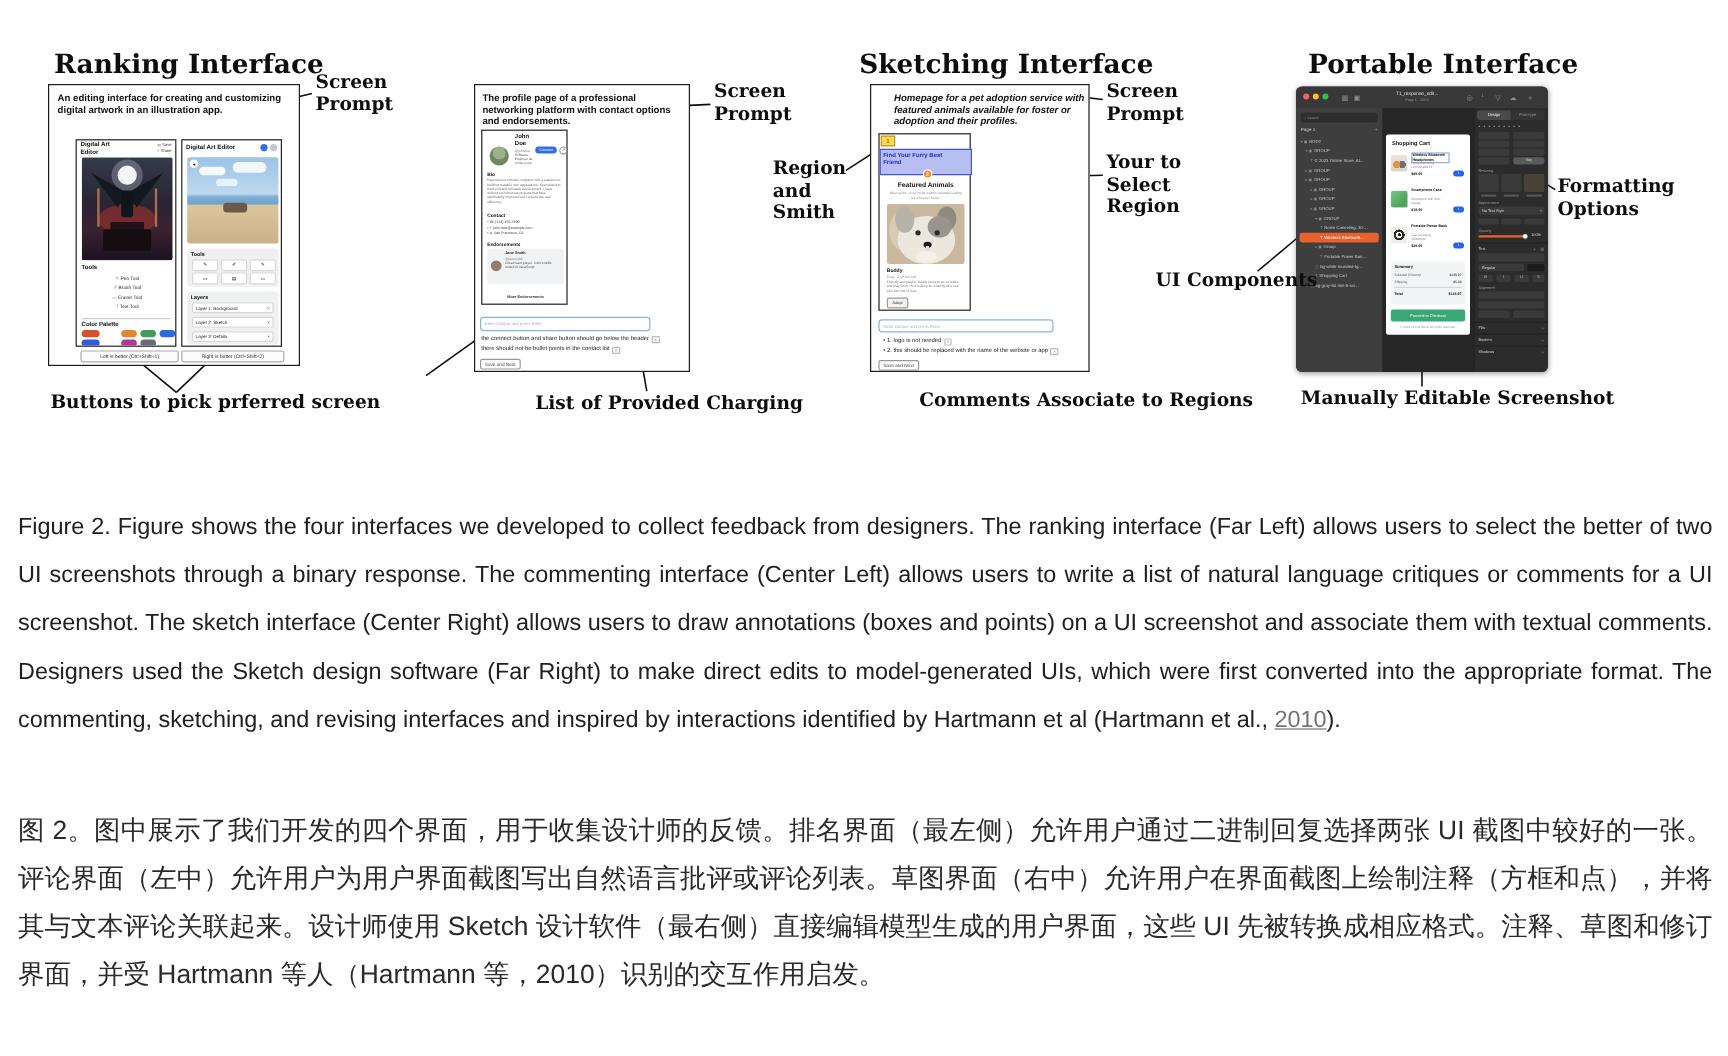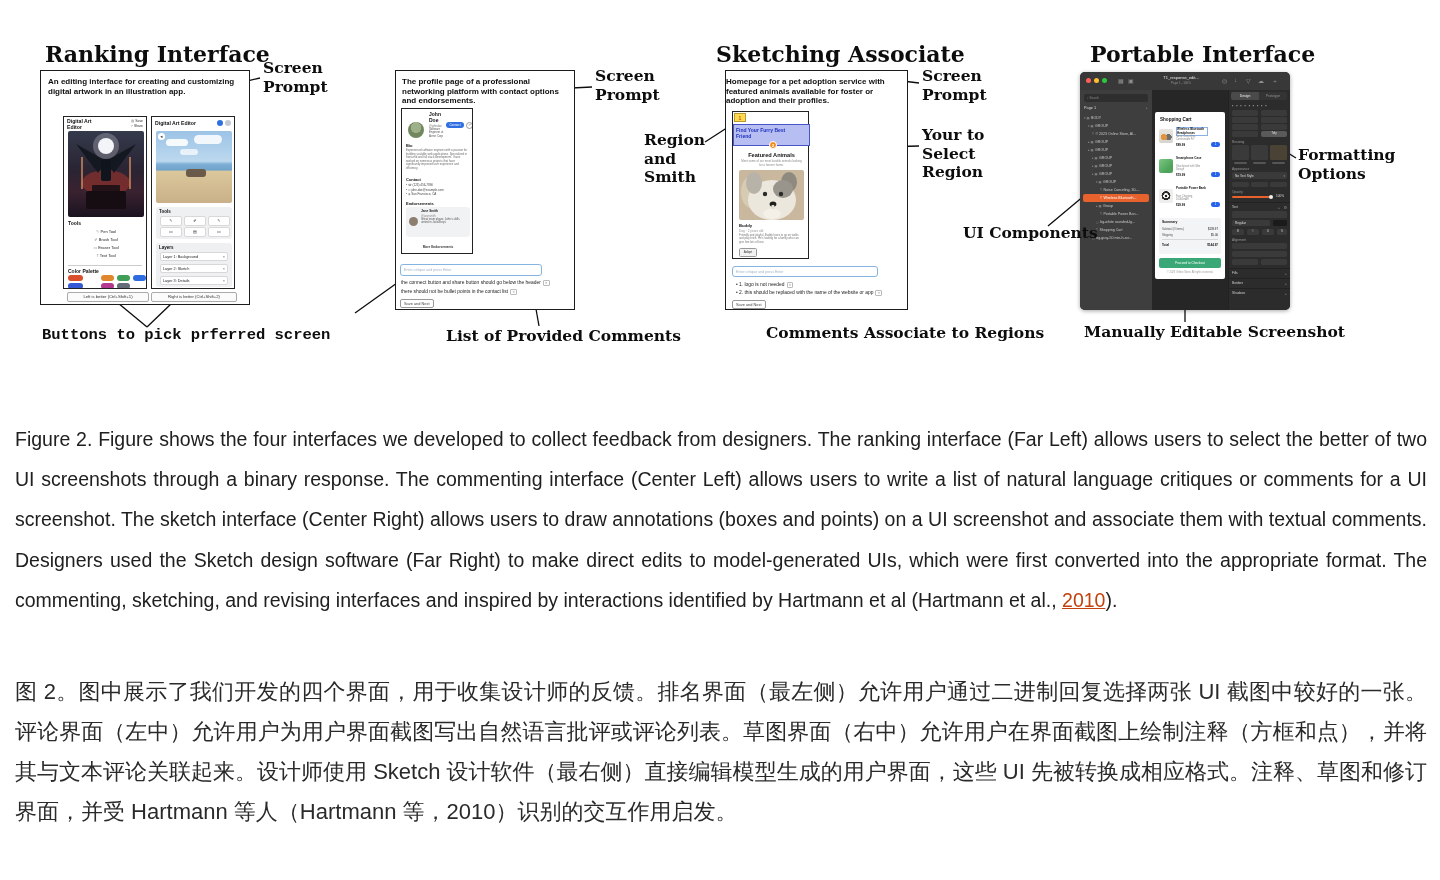--- a/index.html
+++ b/index.html
@@ -42,21 +42,21 @@
   .srow .spre{color:#8f8f8f;margin-right:1.5px;font-size:3.2px;}
   .srow.sel{background:#e8622d;border-radius:2px;color:#fff;}
   .srow.sel .spre{color:#ffd9c4;}
   .ibox{position:absolute;background:#3a3a3a;border-radius:1.5px;}
   .ilabel{position:absolute;font-size:3.2px;color:#9a9a9a;white-space:nowrap;}
   .ivalue{font-size:3.2px;color:#dddddd;}
   .glyph{color:#8f8f8f;}
   
   .cap-en{position:absolute;left:15px;top:399px;width:1412px;font-size:19.5px;line-height:40.4px;
           color:#202020;text-align:justify;}
-  .cap-en a{color:#c2410c;text-decoration:underline;}
+  .cap-en a{color:#737373;text-decoration:underline;}
   .cap-zh{position:absolute;left:15px;top:650px;width:1412px;font-size:22px;line-height:40px;
           color:#2a2a2a;text-align:justify;font-family:"Liberation Sans",sans-serif;}
 </style>
 </head>
 <body>
 
 <div class="figure">
 
   <svg class="overlay">
     <g stroke="#0d0d0d" stroke-width="1.3">
@@ -205,23 +205,23 @@
     <input class="cmt-input" style="left: 4px; top: 193px; width: 142px; height: 12px;" placeholder="Enter critique and press Enter">
     <div class="cmt-line" style="left:5px;top:209px;">
       <span>the connect button and share button should go below the header</span><span class="xbtn">✕</span>
     </div>
     <div class="cmt-line" style="left:5px;top:218px;">
       <span>there should not be bullet points in the contact list</span><span class="xbtn">✕</span>
     </div>
     <div class="savebtn" style="left:4px;top:228px;">Save and Next</div>
   </div>
 
-  <div class="ptitle" style="left:716px;top:41px;">Sketching Associate</div>
+  <div class="ptitle" style="left:716px;top:41px;">Sketching Interface</div>
   <div class="pbox" style="left:725px;top:70px;width:183px;height:240px;">
-    <div class="prompt" style="left:0;top:6px;width:168px;">Homepage for a pet adoption service with featured animals available for foster or adoption and their profiles.</div>
+    <div class="prompt" style="left:19px;top:6px;width:168px;font-style:italic;">Homepage for a pet adoption service with featured animals available for foster or adoption and their profiles.</div>
 
     <div class="mini" style="left:6px;top:40px;width:77px;height:148px;border-width:1px;overflow:visible;">
       <span class="tiny" style="left:1px;top:1px;width:12px;height:9px;background:#ffd950;border:0.8px solid #b99a2f;box-sizing:border-box;text-align:center;font-weight:700;font-size:5px;line-height:8px;color:#c05a12;">1</span>
       <div class="tiny" style="left:0;top:12px;width:77px;height:22px;background:#b7bef2;border:0.8px solid #4956c9;box-sizing:border-box;">
         <div class="tiny" style="left:2px;top:2px;width:60px;font-weight:700;font-size:5px;line-height:6px;color:#2030c0;">Find Your Furry Best Friend</div>
       </div>
       <span class="tiny" style="left:36px;top:29px;width:8px;height:8px;border-radius:50%;background:#f08c1e;border:0.6px solid #fff;box-sizing:border-box;text-align:center;font-weight:700;font-size:4.4px;line-height:7px;color:#fff;">2</span>
 
       <div class="tiny" style="left:0;top:40px;width:77px;text-align:center;font-weight:700;font-size:5.6px;color:#111;">Featured Animals</div>
       <div class="tiny" style="left:7px;top:48px;width:63px;text-align:center;font-size:2.9px;line-height:3.6px;color:#8a8a8a;">Meet some of our most lovable animals looking for a forever home.</div>
@@ -412,22 +412,22 @@
       <span class="tiny glyph" style="right:3px;top:191px;font-size:4px;">+</span>
       <div class="tiny" style="left:0;top:198px;width:62px;border-top:0.6px solid #222;"></div>
       <div class="ilabel" style="left:3px;top:201px;color:#cfcfcf;">Shadows</div>
       <span class="tiny glyph" style="right:3px;top:201px;font-size:4px;">+</span>
     </div>
   </div>
 
   <div class="annot" style="left:263px;top:59px;width:62px;">Screen Prompt</div>
   <div class="annot" style="left:595px;top:67px;width:62px;">Screen Prompt</div>
   <div class="annot" style="left:922px;top:67px;width:62px;">Screen Prompt</div>
-  <div class="annot nowrap" style="left:42px;top:326px;font-family:Liberation Mono, monospace;">Buttons to pick prferred screen</div>
-  <div class="annot nowrap" style="left:446px;top:327px;">List of Provided Comments</div>
+  <div class="annot nowrap" style="left:42px;top:326px;">Buttons to pick prferred screen</div>
+  <div class="annot nowrap" style="left:446px;top:327px;">List of Provided Charging</div>
   <div class="annot" style="left:644px;top:131px;width:88px;">Region and Smith</div>
   <div class="annot" style="left:922px;top:126px;width:102px;">Your to Select Region</div>
   <div class="annot nowrap" style="left:963px;top:224px;">UI Components</div>
   <div class="annot nowrap" style="left:766px;top:324px;">Comments Associate to Regions</div>
   <div class="annot" style="left:1298px;top:146px;width:84px;">Formatting Options</div>
   <div class="annot nowrap" style="left:1084px;top:323px;">Manually Editable Screenshot</div>
 </div>
 
 <p class="cap-en"><span>Figure 2. Figure shows the four interfaces we developed to collect feedback from designers. The ranking interface (Far Left) allows users to select the better of two UI screenshots through a binary response. The commenting interface (Center Left) allows users to write a list of natural language critiques or comments for a UI screenshot. The sketch interface (Center Right) allows users to draw annotations (boxes and points) on a UI screenshot and associate them with textual comments. Designers used the Sketch design software (Far Right) to make direct edits to model-generated UIs, which were first converted into the appropriate format. The commenting, sketching, and revising interfaces and inspired by interactions identified by Hartmann et al (Hartmann et al., </span><a href="#">2010</a><span>).</span></p>
 

